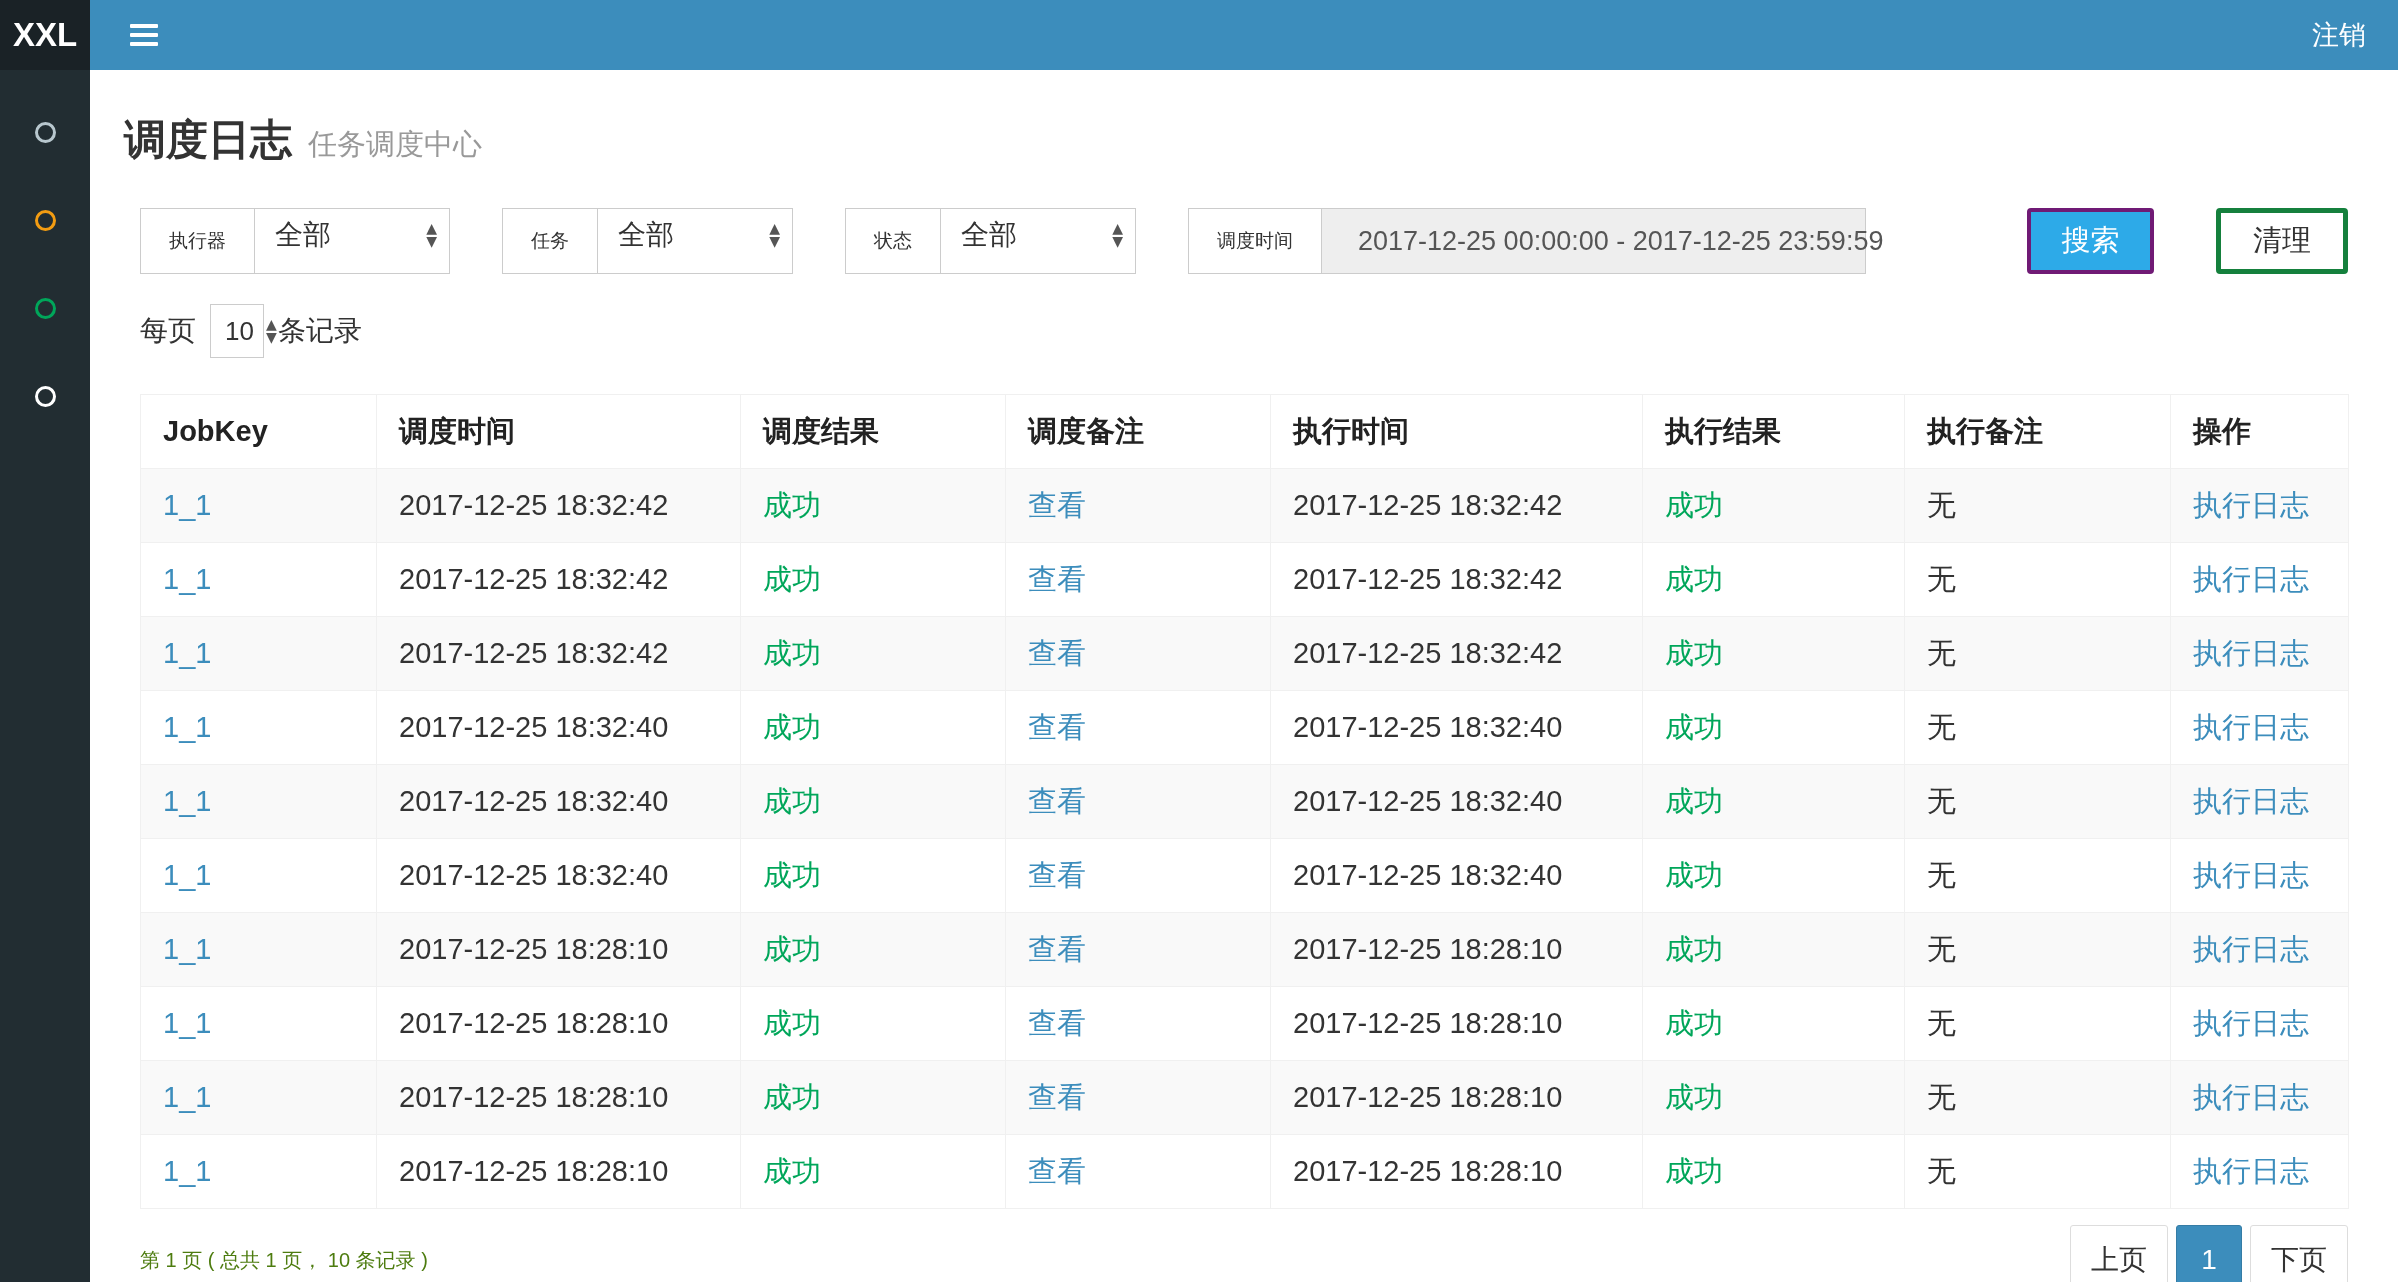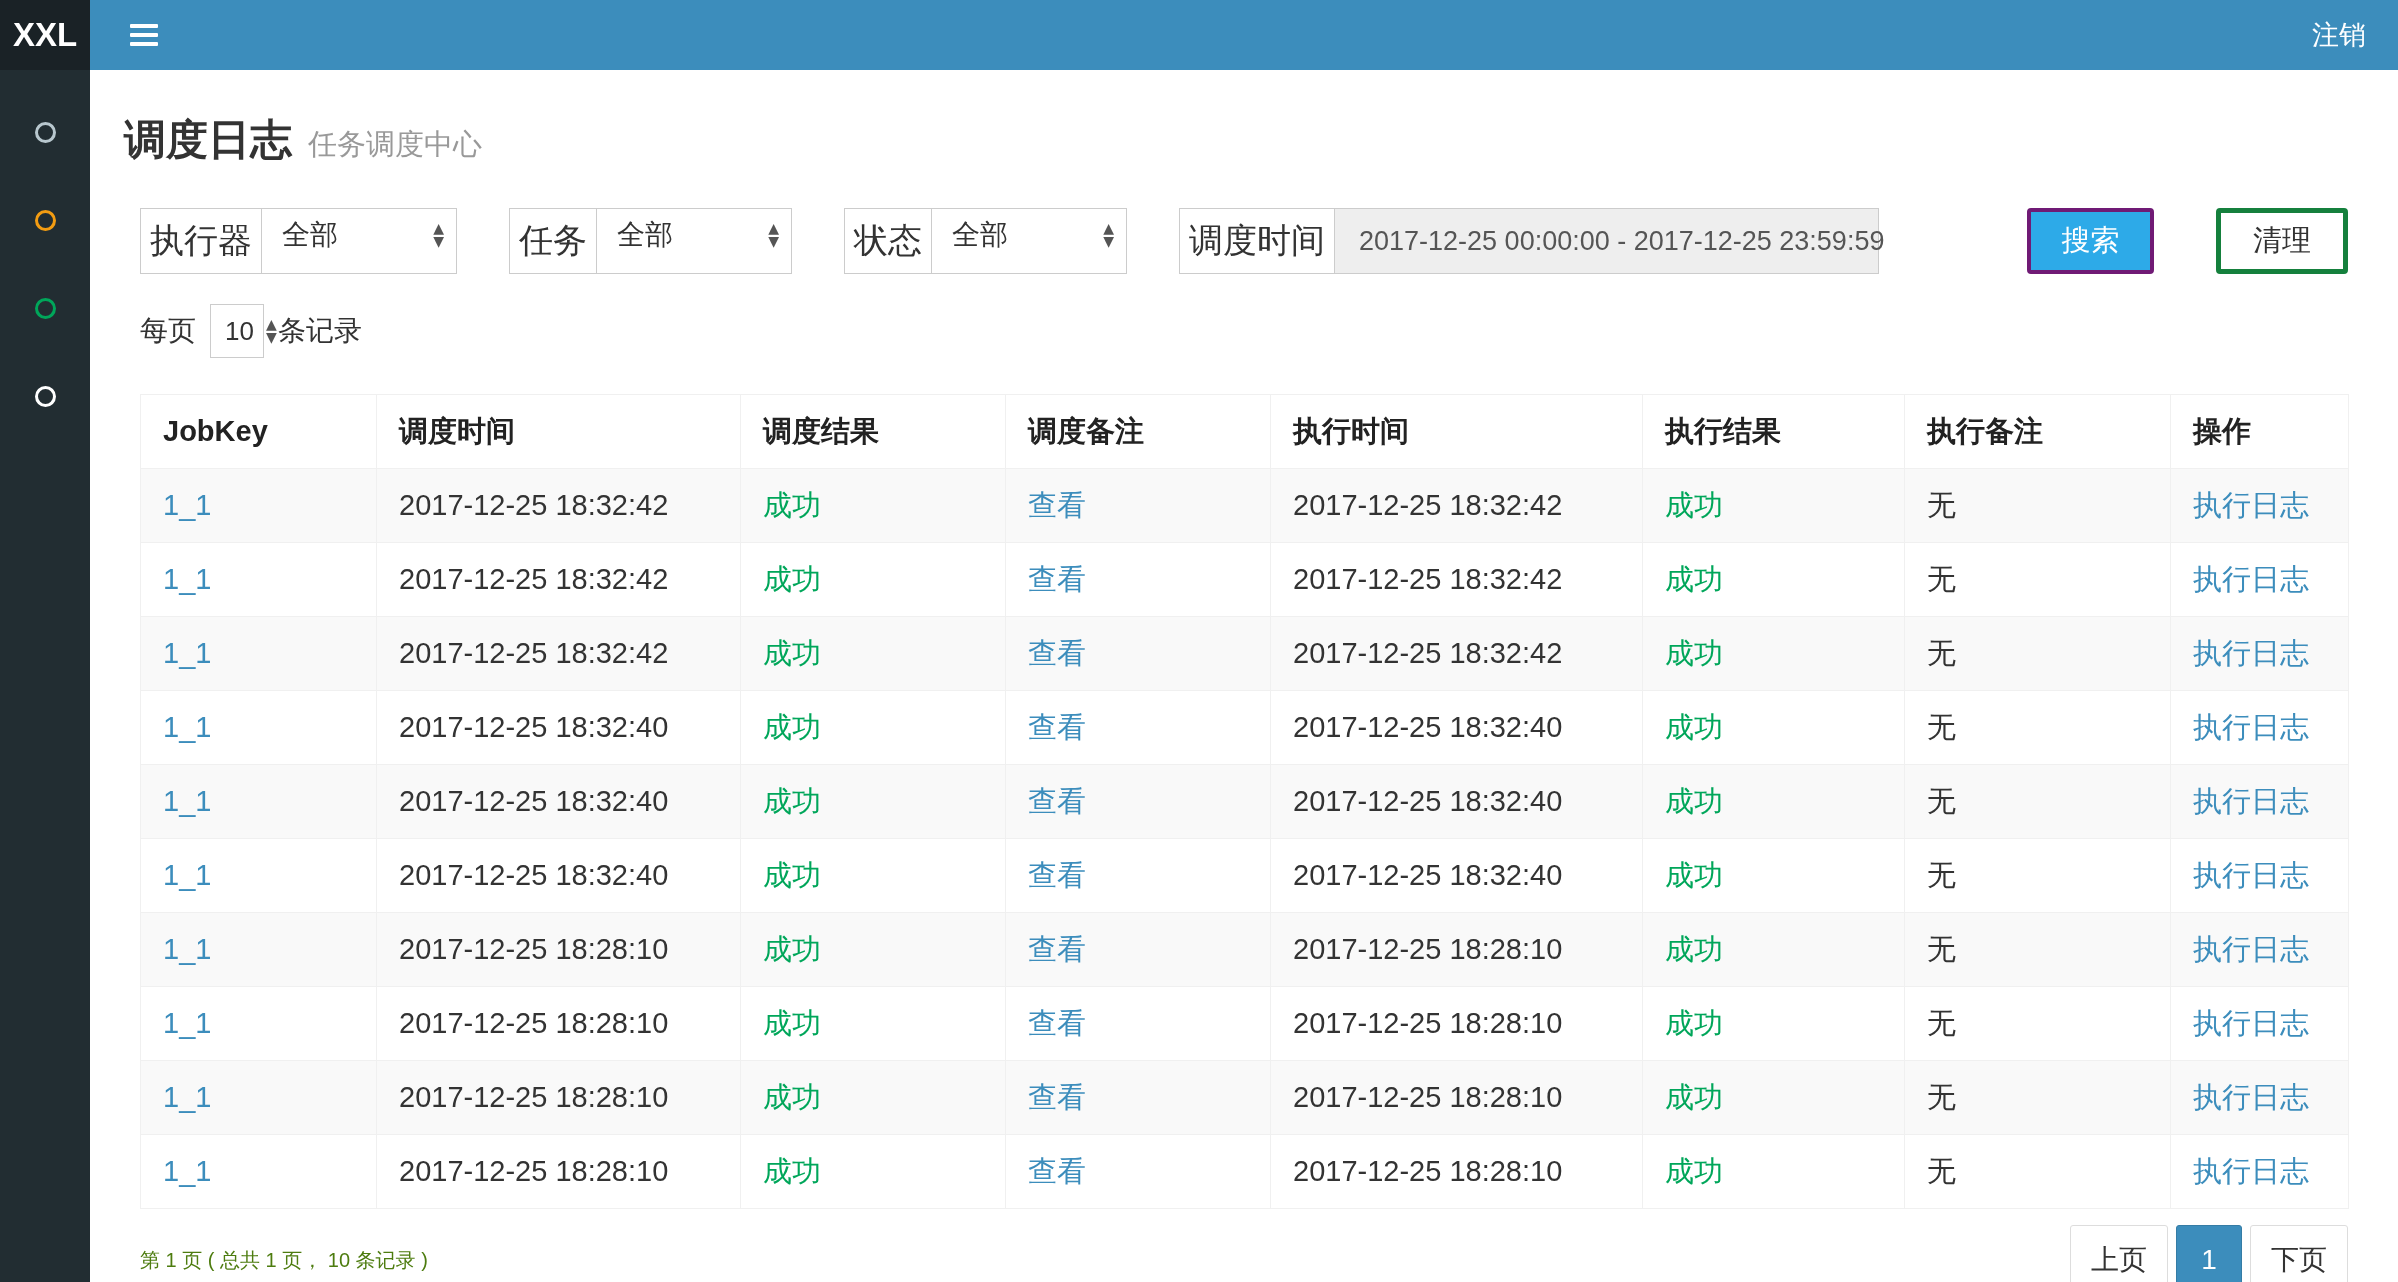--- a/index.html
+++ b/index.html
@@ -24,28 +24,28 @@
   
   .main { margin-left:90px; padding:70px 50px 0 50px; height:1282px;border-radius:21px; }
   .content-header { padding-top:42px; margin-left:-16px; }
   .content-header h1 { font-size:42px; font-weight:700; color:#333; display:inline; }
   .content-header .subtitle { font-size:29px; color:#999; margin-left:16px; font-weight:400; }
 
   
   .filter-row { margin-top:40px; display:flex; align-items:center; }
   .input-group { display:flex; height:66px; margin-right:52px; }
   .ig-label { border:1px solid #ccc; border-right:0; background:#fff; display:flex;
-    align-items:center; padding:0 9px; font-size:34px; color:#333; white-space:nowrap;text-align:right; }
+    align-items:center; padding:0 28px; font-size:19px; color:#333; white-space:nowrap;text-align:right; }
   .select { border:1px solid #ccc; background:#fff; display:flex; align-items:center;
     justify-content:space-between; padding:0 12px 12px 20px; font-size:28px; color:#333;
     width:196px; cursor:pointer; }
   .arrows { display:flex; flex-direction:column; align-items:center; color:#555; margin-left:12px; }
   .arrows span { font-size:14px; line-height:13px; font-family:"DejaVu Sans",sans-serif; }
   .time-input { border:1px solid #ccc; background:#eee; color:#555; font-size:27px;
-    display:flex; align-items:center; padding:0 24px; width:545px; cursor:pointer; white-space:nowrap; }
+    display:flex; align-items:center; padding:0 36px; width:545px; cursor:pointer; white-space:nowrap; }
   .btn { height:66px; font-size:29px; border-radius:4px; cursor:pointer; display:flex;
     align-items:center; justify-content:center; }
   .btn-search { margin-left:auto; width:127px; background:var(--search-btn,#2daae8);
     border:4px solid #701a75; color:#fff; }
   .btn-clean { margin-left:62px; width:132px; background:#fff; border:5px solid #15803d; color:#333; }
 
   
   .page-size-row { margin-top:30px; display:flex; align-items:center; font-size:28px; color:#333; }
   .small-select { width:54px; height:54px; padding:0 8px 0 14px; margin:0 14px; font-size:26px; }
 

